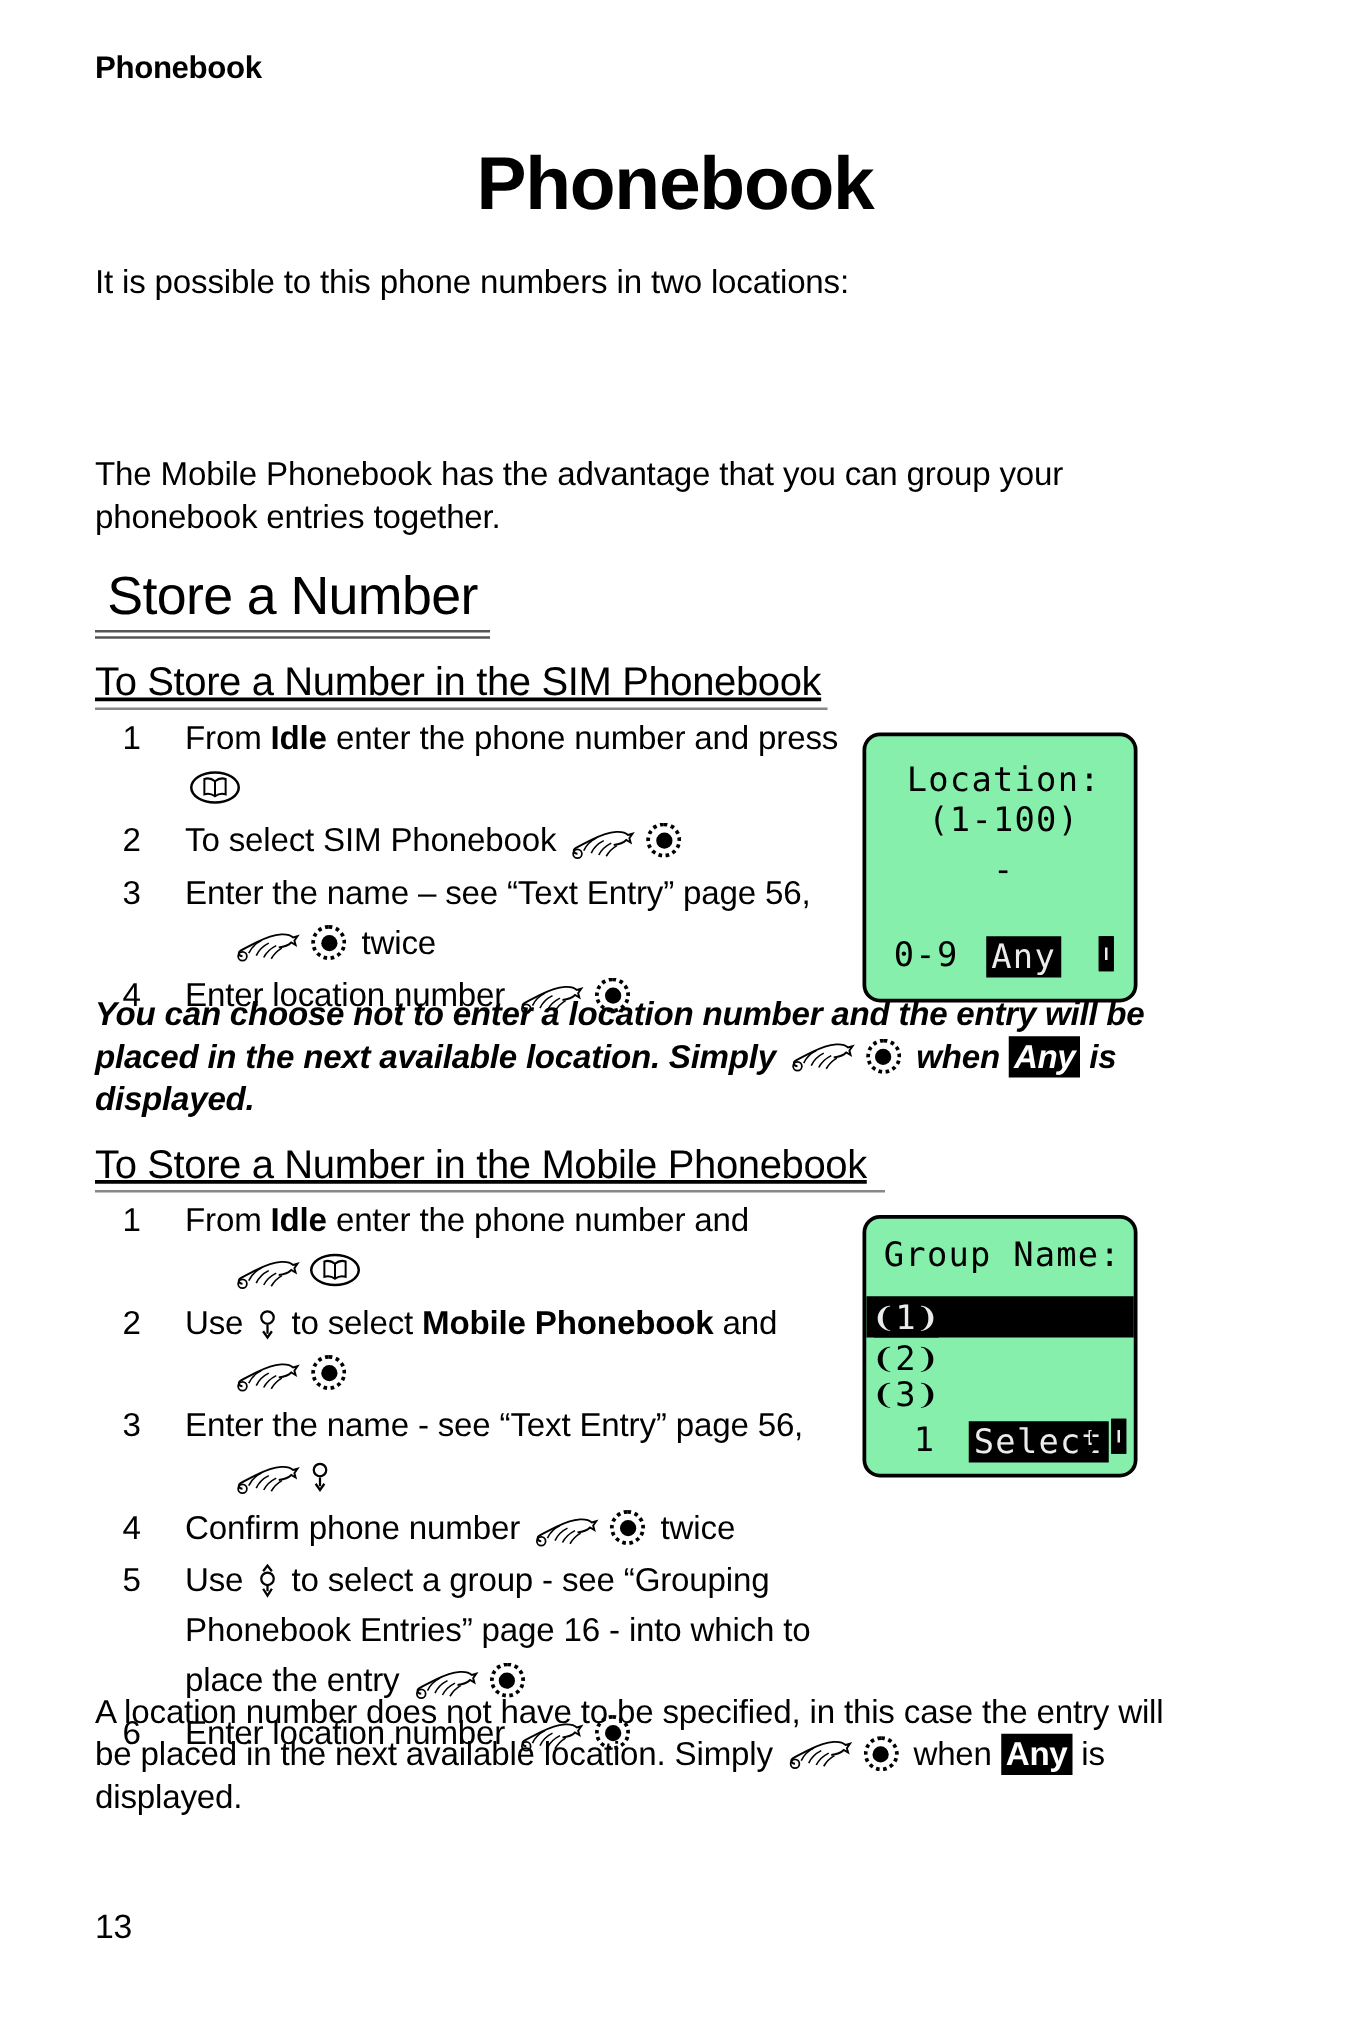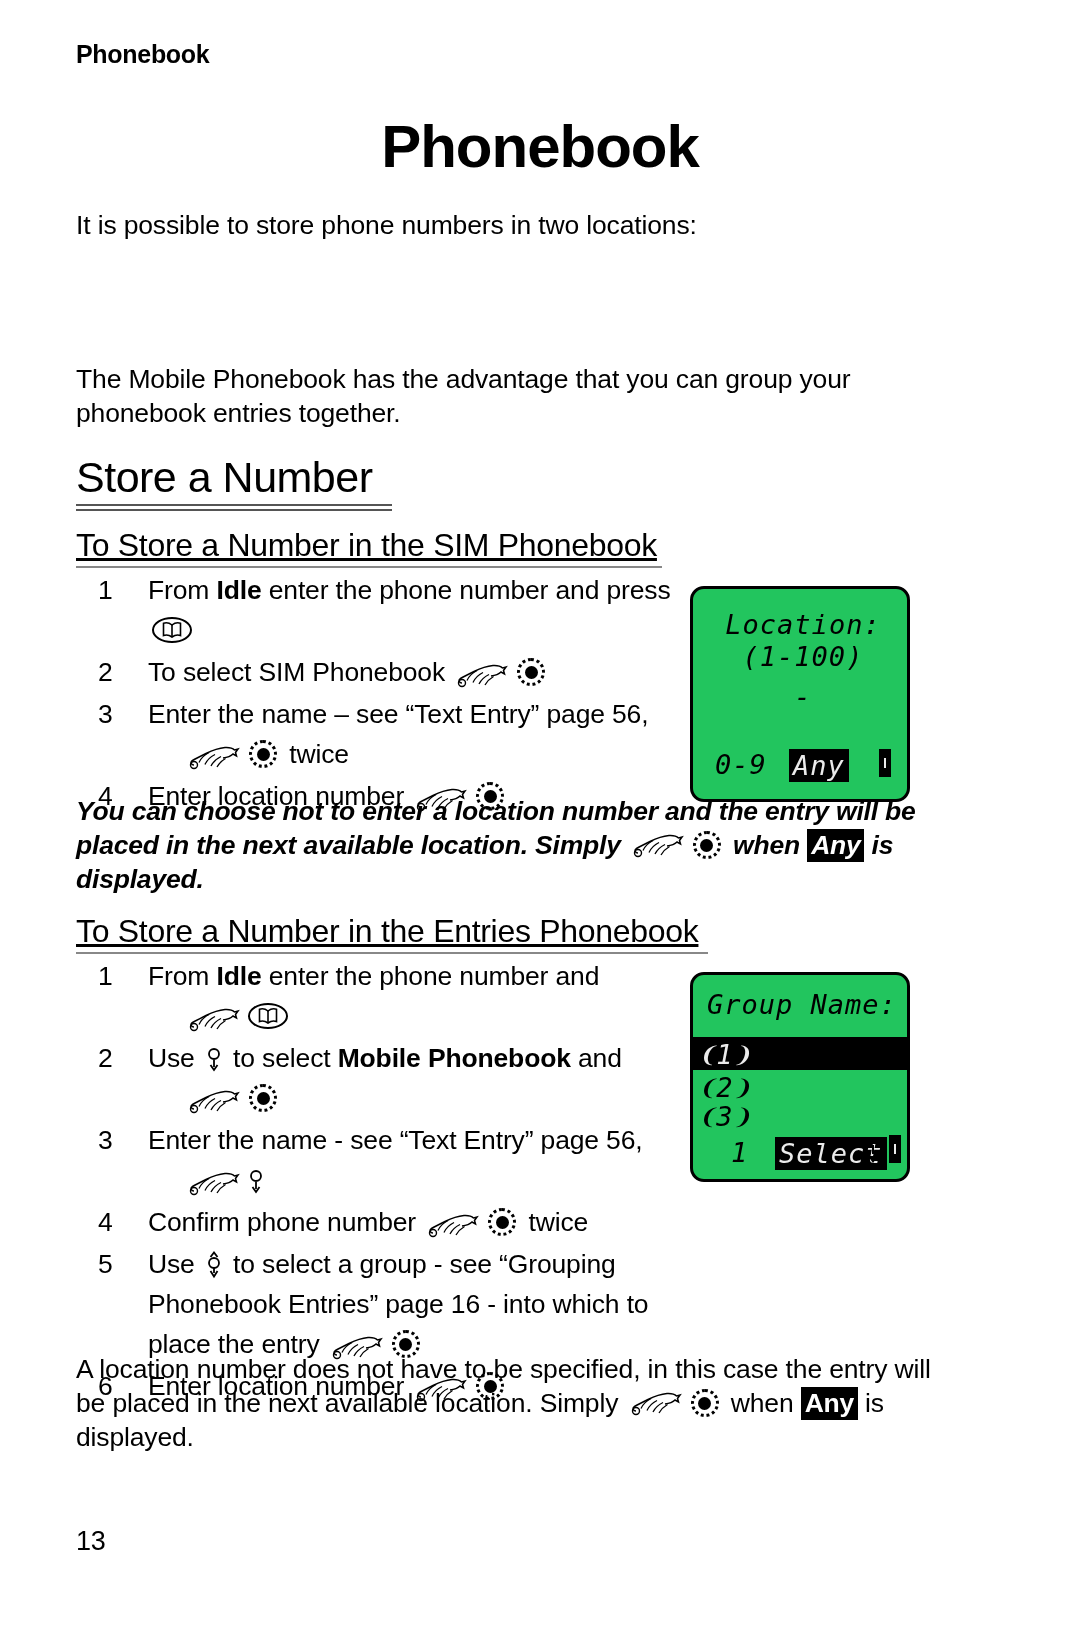--- a/index.html
+++ b/index.html
@@ -168,27 +168,26 @@
     background: #000;
     color: #fff;
     padding: 1px 4px 2px 4px;
     font-weight: bold;
     letter-spacing: -0.3px;
   }
 
   
   .lcd {
     position: absolute;
-    background: #22c55e;
+    background: #86efac;
     border: 3px solid #000;
     border-radius: 14px;
     box-sizing: border-box;
     font-family: "DejaVu Sans Mono", monospace;
     overflow: hidden;
-    font-style: italic;
   }
   .lcd-text {
     position: absolute;
     font-family: "DejaVu Sans Mono", monospace;
     font-size: 27px;
     letter-spacing: 1px;
     white-space: pre;
     color: #000;
     text-align: right;
   }
@@ -233,27 +232,27 @@
 </style>
 </head>
 <body>
 
 <div class="page">
 
   <div class="running-head">Phonebook</div>
 
   <div class="chapter-title">Phonebook</div>
 
-  <div class="body-block" style="top:208px;">It is possible to store phone numbers in two locations:</div>
+  <div class="body-block" style="top:208px;">It is possible to this phone numbers in two locations:</div>
 
 
 
   <div class="body-block" style="top:362px; width:800px;">The Mobile Phonebook has the advantage that you can group your phonebook entries together.</div>
 
-  <div class="h1" style="top:452px;">
+  <div class="h1" style="top:452px;text-align:center;">
     <div>Store a Number</div>
     <div class="rule-double"></div>
   </div>
 
   <div class="h2" style="top:526px; width:586px;">
     <div>To Store a Number in the SIM Phonebook</div>
     <div class="rule-single"></div>
   </div>
 
   <div class="steps" style="top:570px;">
@@ -315,21 +314,21 @@
   <div class="note-bold-italic" style="top:794px;"><span>You can choose not to enter a location number and the entry will be placed in the next available location. Simply </span><span class="ico ico-hand"><svg width="52" height="26" viewBox="0 0 52 26">
           <path d="M6 20 C3 20 2 17 4.5 15.5 C8 13.5 13 11 18 8.5 C24 5.5 31 3 37 2.5 C42 2.2 45 3.5 46.5 5 L50 4 L47.5 7.5 L48.5 11 L45 9 C43 11 39 12.5 35 13" fill="none" stroke="#000" stroke-width="1.5"></path>
           <path d="M11 17.5 C13 13 17 9.5 21 7.5" fill="none" stroke="#000" stroke-width="1.3"></path>
           <path d="M17 19.5 C19 15 23 11.5 27 9.5" fill="none" stroke="#000" stroke-width="1.3"></path>
           <path d="M23 21 C25 17 29 13.5 33 11.5" fill="none" stroke="#000" stroke-width="1.3"></path>
           <path d="M29 22 C31 18.5 34 15.5 37.5 13.5" fill="none" stroke="#000" stroke-width="1.3"></path>
           <circle cx="6" cy="20" r="3.5" fill="none" stroke="#000" stroke-width="1.4"></circle>
         </svg></span><span class="ico ico-select"></span><span> when </span><span class="inv">Any</span><span> is displayed.</span></div>
 
   <div class="h2" style="top:912px; width:632px;">
-    <div>To Store a Number in the Entries Phonebook</div>
+    <div>To Store a Number in the Mobile Phonebook</div>
     <div class="rule-single"></div>
   </div>
 
   <div class="steps" style="top:956px;">
 
     <div class="step">
       <div class="step-num">1</div>
       <div class="step-body"><span>From </span><b>Idle</b><span> enter the phone number and </span><br><span style="display:inline-block;width:36px;"></span><span class="ico ico-hand"><svg width="52" height="26" viewBox="0 0 52 26">
               <path d="M6 20 C3 20 2 17 4.5 15.5 C8 13.5 13 11 18 8.5 C24 5.5 31 3 37 2.5 C42 2.2 45 3.5 46.5 5 L50 4 L47.5 7.5 L48.5 11 L45 9 C43 11 39 12.5 35 13" fill="none" stroke="#000" stroke-width="1.5"></path>
               <path d="M11 17.5 C13 13 17 9.5 21 7.5" fill="none" stroke="#000" stroke-width="1.3"></path>

